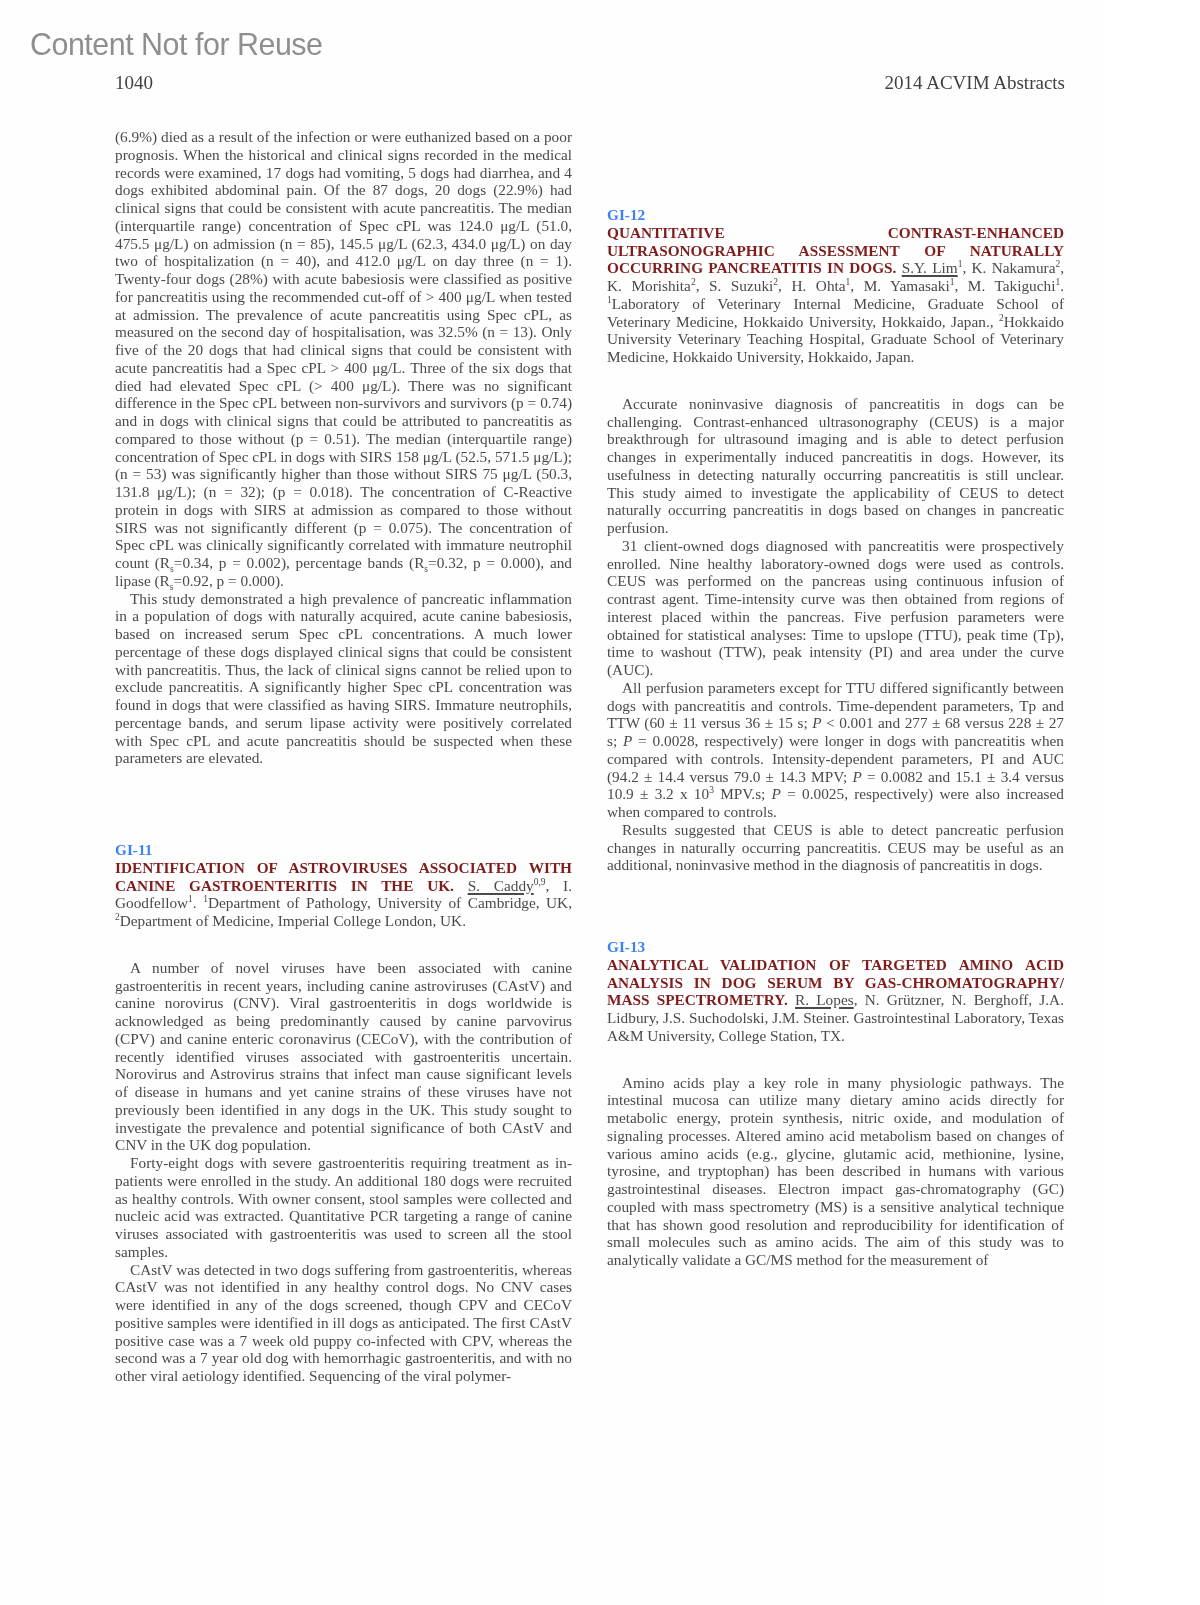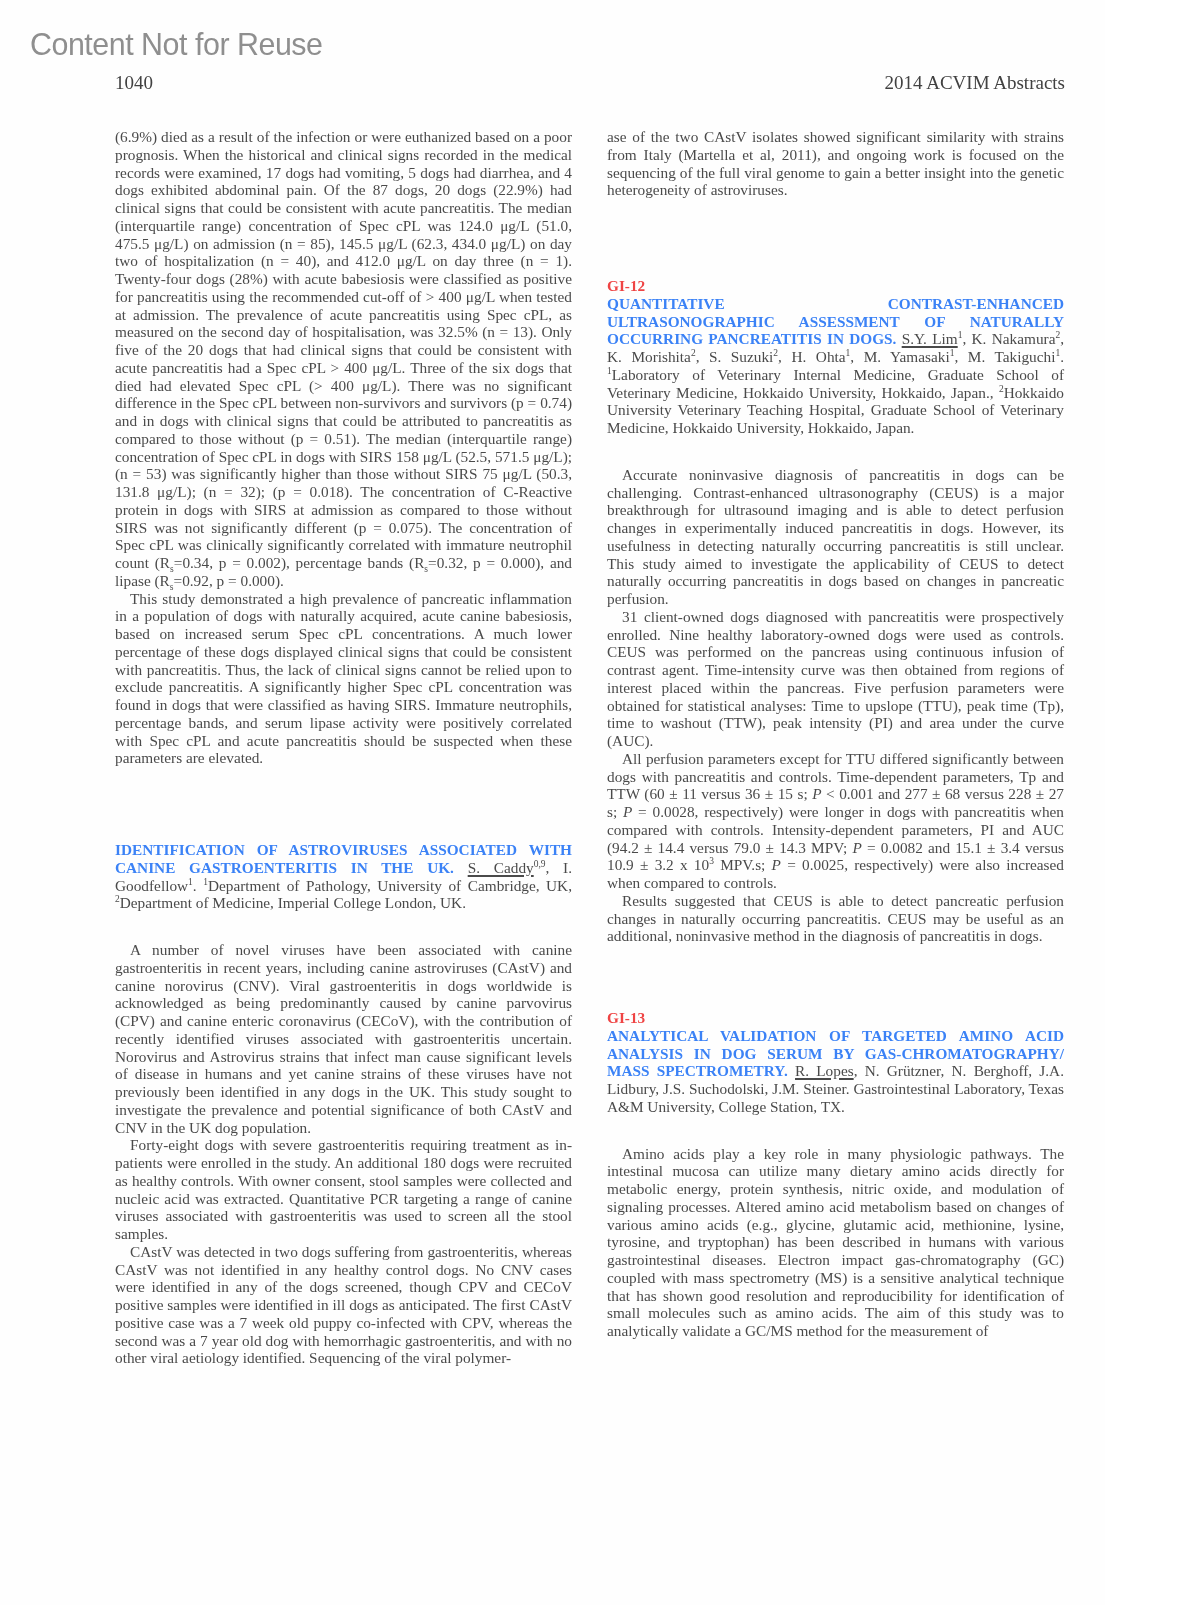--- a/index.html
+++ b/index.html
@@ -46,49 +46,49 @@
   .col { width: 457px; }
   .col p {
     margin: 0;
     text-align: justify;
     font-size: 15.3px;
     line-height: 17.75px;
     color: #4a4a4a;
   }
   .col p.indent { text-indent: 15px; }
   .col p.afterhead { margin-top: 29px; }
-  .col p.label { font-weight: bold; color: #ef4444; }
-  .b { font-weight: bold; color: #3b82f6; }
+  .col p.label { font-weight: bold; color: #3b82f6; }
+  .b { font-weight: bold; color: #7f1d1d; }
   .u { text-decoration: underline; text-decoration-thickness: 1.5px; text-underline-offset: 2px; }
   .i { font-style: italic; }
   sup { font-size: 9.5px; line-height: 0; vertical-align: super; }
   sub { font-size: 9.5px; line-height: 0; vertical-align: sub; }
   .gap { width: 100%; }
 </style>
 </head>
 <body>
 
 <div id="page">
   <div class="watermark">Content Not for Reuse</div>
   <div class="pagehead">
     <span class="pagenum">1040</span>
     <div class="headtitle">2014 ACVIM Abstracts</div>
   </div>
   <div class="cols">
     <div class="col">
         <p>(6.9%) died as a result of the infection or were euthanized based on a poor prognosis. When the historical and clinical signs recorded in the medical records were examined, 17 dogs had vomiting, 5 dogs had diarrhea, and 4 dogs exhibited abdominal pain. Of the 87 dogs, 20 dogs (22.9%) had clinical signs that could be consistent with acute pancreatitis. The median (interquartile range) concentration of Spec cPL was 124.0 μg/L (51.0, 475.5 μg/L) on admission (n = 85), 145.5 μg/L (62.3, 434.0 μg/L) on day two of hospitalization (n = 40), and 412.0 μg/L on day three (n = 1). Twenty-four dogs (28%) with acute babesiosis were classified as positive for pancreatitis using the recommended cut-off of &gt; 400 μg/L when tested at admission. The prevalence of acute pancreatitis using Spec cPL, as measured on the second day of hospitalisation, was 32.5% (n = 13). Only five of the 20 dogs that had clinical signs that could be consistent with acute pancreatitis had a Spec cPL &gt; 400 μg/L. Three of the six dogs that died had elevated Spec cPL (&gt; 400 μg/L). There was no significant difference in the Spec cPL between non-survivors and survivors (p = 0.74) and in dogs with clinical signs that could be attributed to pancreatitis as compared to those without (p = 0.51). The median (interquartile range) concentration of Spec cPL in dogs with SIRS 158 μg/L (52.5, 571.5 μg/L); (n = 53) was significantly higher than those without SIRS 75 μg/L (50.3, 131.8 μg/L); (n = 32); (p = 0.018). The concentration of C-Reactive protein in dogs with SIRS at admission as compared to those without SIRS was not significantly different (p = 0.075). The concentration of Spec cPL was clinically significantly correlated with immature neutrophil count (R<sub>s</sub>=0.34, p = 0.002), percentage bands (R<sub>s</sub>=0.32, p = 0.000), and lipase (R<sub>s</sub>=0.92, p = 0.000).</p>
         <p class="indent">This study demonstrated a high prevalence of pancreatic inflammation in a population of dogs with naturally acquired, acute canine babesiosis, based on increased serum Spec cPL concentrations. A much lower percentage of these dogs displayed clinical signs that could be consistent with pancreatitis. Thus, the lack of clinical signs cannot be relied upon to exclude pancreatitis. A significantly higher Spec cPL concentration was found in dogs that were classified as having SIRS. Immature neutrophils, percentage bands, and serum lipase activity were positively correlated with Spec cPL and acute pancreatitis should be suspected when these parameters are elevated.</p>
         <div class="gap" style="height: 74px;"></div>
+        <p class="label">GI-11</p>
         <p class="titleblock"><span class="b">IDENTIFICATION OF ASTROVIRUSES ASSOCIATED WITH CANINE GASTROENTERITIS IN THE UK.</span> <span class="u">S. Caddy</span><sup>0,9</sup>, I. Goodfellow<sup>1</sup>. <sup>1</sup>Department of Pathology, University of Cambridge, UK, <sup>2</sup>Department of Medicine, Imperial College London, UK.</p>
         <p class="indent afterhead">A number of novel viruses have been associated with canine gastroenteritis in recent years, including canine astroviruses (CAstV) and canine norovirus (CNV). Viral gastroenteritis in dogs worldwide is acknowledged as being predominantly caused by canine parvovirus (CPV) and canine enteric coronavirus (CECoV), with the contribution of recently identified viruses associated with gastroenteritis uncertain. Norovirus and Astrovirus strains that infect man cause significant levels of disease in humans and yet canine strains of these viruses have not previously been identified in any dogs in the UK. This study sought to investigate the prevalence and potential significance of both CAstV and CNV in the UK dog population.</p>
         <p class="indent">Forty-eight dogs with severe gastroenteritis requiring treatment as in-patients were enrolled in the study. An additional 180 dogs were recruited as healthy controls. With owner consent, stool samples were collected and nucleic acid was extracted. Quantitative PCR targeting a range of canine viruses associated with gastroenteritis was used to screen all the stool samples.</p>
         <p class="indent">CAstV was detected in two dogs suffering from gastroenteritis, whereas CAstV was not identified in any healthy control dogs. No CNV cases were identified in any of the dogs screened, though CPV and CECoV positive samples were identified in ill dogs as anticipated. The first CAstV positive case was a 7 week old puppy co-infected with CPV, whereas the second was a 7 year old dog with hemorrhagic gastroenteritis, and with no other viral aetiology identified. Sequencing of the viral polymer-</p>
       </div>
     <div class="col">
-        <p>ase of the two CAstV isolates showed significant similarity with strains from Italy (Martella et al, 2011), and ongoing work is focused on the sequencing of the full viral genome to gain a better insight into the genetic heterogeneity of astroviruses.</p>
         <div class="gap" style="height: 78px;"></div>
         <p class="label">GI-12</p>
         <p class="titleblock"><span class="b">QUANTITATIVE CONTRAST-ENHANCED ULTRASONOGRAPHIC ASSESSMENT OF NATURALLY OCCURRING PANCREATITIS IN DOGS.</span> <span class="u">S.Y. Lim</span><sup>1</sup>, K. Nakamura<sup>2</sup>, K. Morishita<sup>2</sup>, S. Suzuki<sup>2</sup>, H. Ohta<sup>1</sup>, M. Yamasaki<sup>1</sup>, M. Takiguchi<sup>1</sup>. <sup>1</sup>Laboratory of Veterinary Internal Medicine, Graduate School of Veterinary Medicine, Hokkaido University, Hokkaido, Japan., <sup>2</sup>Hokkaido University Veterinary Teaching Hospital, Graduate School of Veterinary Medicine, Hokkaido University, Hokkaido, Japan.</p>
         <p class="indent afterhead">Accurate noninvasive diagnosis of pancreatitis in dogs can be challenging. Contrast-enhanced ultrasonography (CEUS) is a major breakthrough for ultrasound imaging and is able to detect perfusion changes in experimentally induced pancreatitis in dogs. However, its usefulness in detecting naturally occurring pancreatitis is still unclear. This study aimed to investigate the applicability of CEUS to detect naturally occurring pancreatitis in dogs based on changes in pancreatic perfusion.</p>
         <p class="indent">31 client-owned dogs diagnosed with pancreatitis were prospectively enrolled. Nine healthy laboratory-owned dogs were used as controls. CEUS was performed on the pancreas using continuous infusion of contrast agent. Time-intensity curve was then obtained from regions of interest placed within the pancreas. Five perfusion parameters were obtained for statistical analyses: Time to upslope (TTU), peak time (Tp), time to washout (TTW), peak intensity (PI) and area under the curve (AUC).</p>
         <p class="indent">All perfusion parameters except for TTU differed significantly between dogs with pancreatitis and controls. Time-dependent parameters, Tp and TTW (60 ± 11 versus 36 ± 15 s; <span class="i">P</span> &lt; 0.001 and 277 ± 68 versus 228 ± 27 s; <span class="i">P</span> = 0.0028, respectively) were longer in dogs with pancreatitis when compared with controls. Intensity-dependent parameters, PI and AUC (94.2 ± 14.4 versus 79.0 ± 14.3 MPV; <span class="i">P</span> = 0.0082 and 15.1 ± 3.4 versus 10.9 ± 3.2 x 10<sup>3</sup> MPV.s; <span class="i">P</span> = 0.0025, respectively) were also increased when compared to controls.</p>
         <p class="indent">Results suggested that CEUS is able to detect pancreatic perfusion changes in naturally occurring pancreatitis. CEUS may be useful as an additional, noninvasive method in the diagnosis of pancreatitis in dogs.</p>
         <div class="gap" style="height: 64px;"></div>
         <p class="label">GI-13</p>
         <p class="titleblock"><span class="b">ANALYTICAL VALIDATION OF TARGETED AMINO ACID ANALYSIS IN DOG SERUM BY GAS-CHROMATOGRAPHY/ MASS SPECTROMETRY.</span> <span class="u">R. Lopes</span>, N. Grützner, N. Berghoff, J.A. Lidbury, J.S. Suchodolski, J.M. Steiner. Gastrointestinal Laboratory, Texas A&amp;M University, College Station, TX.</p>

